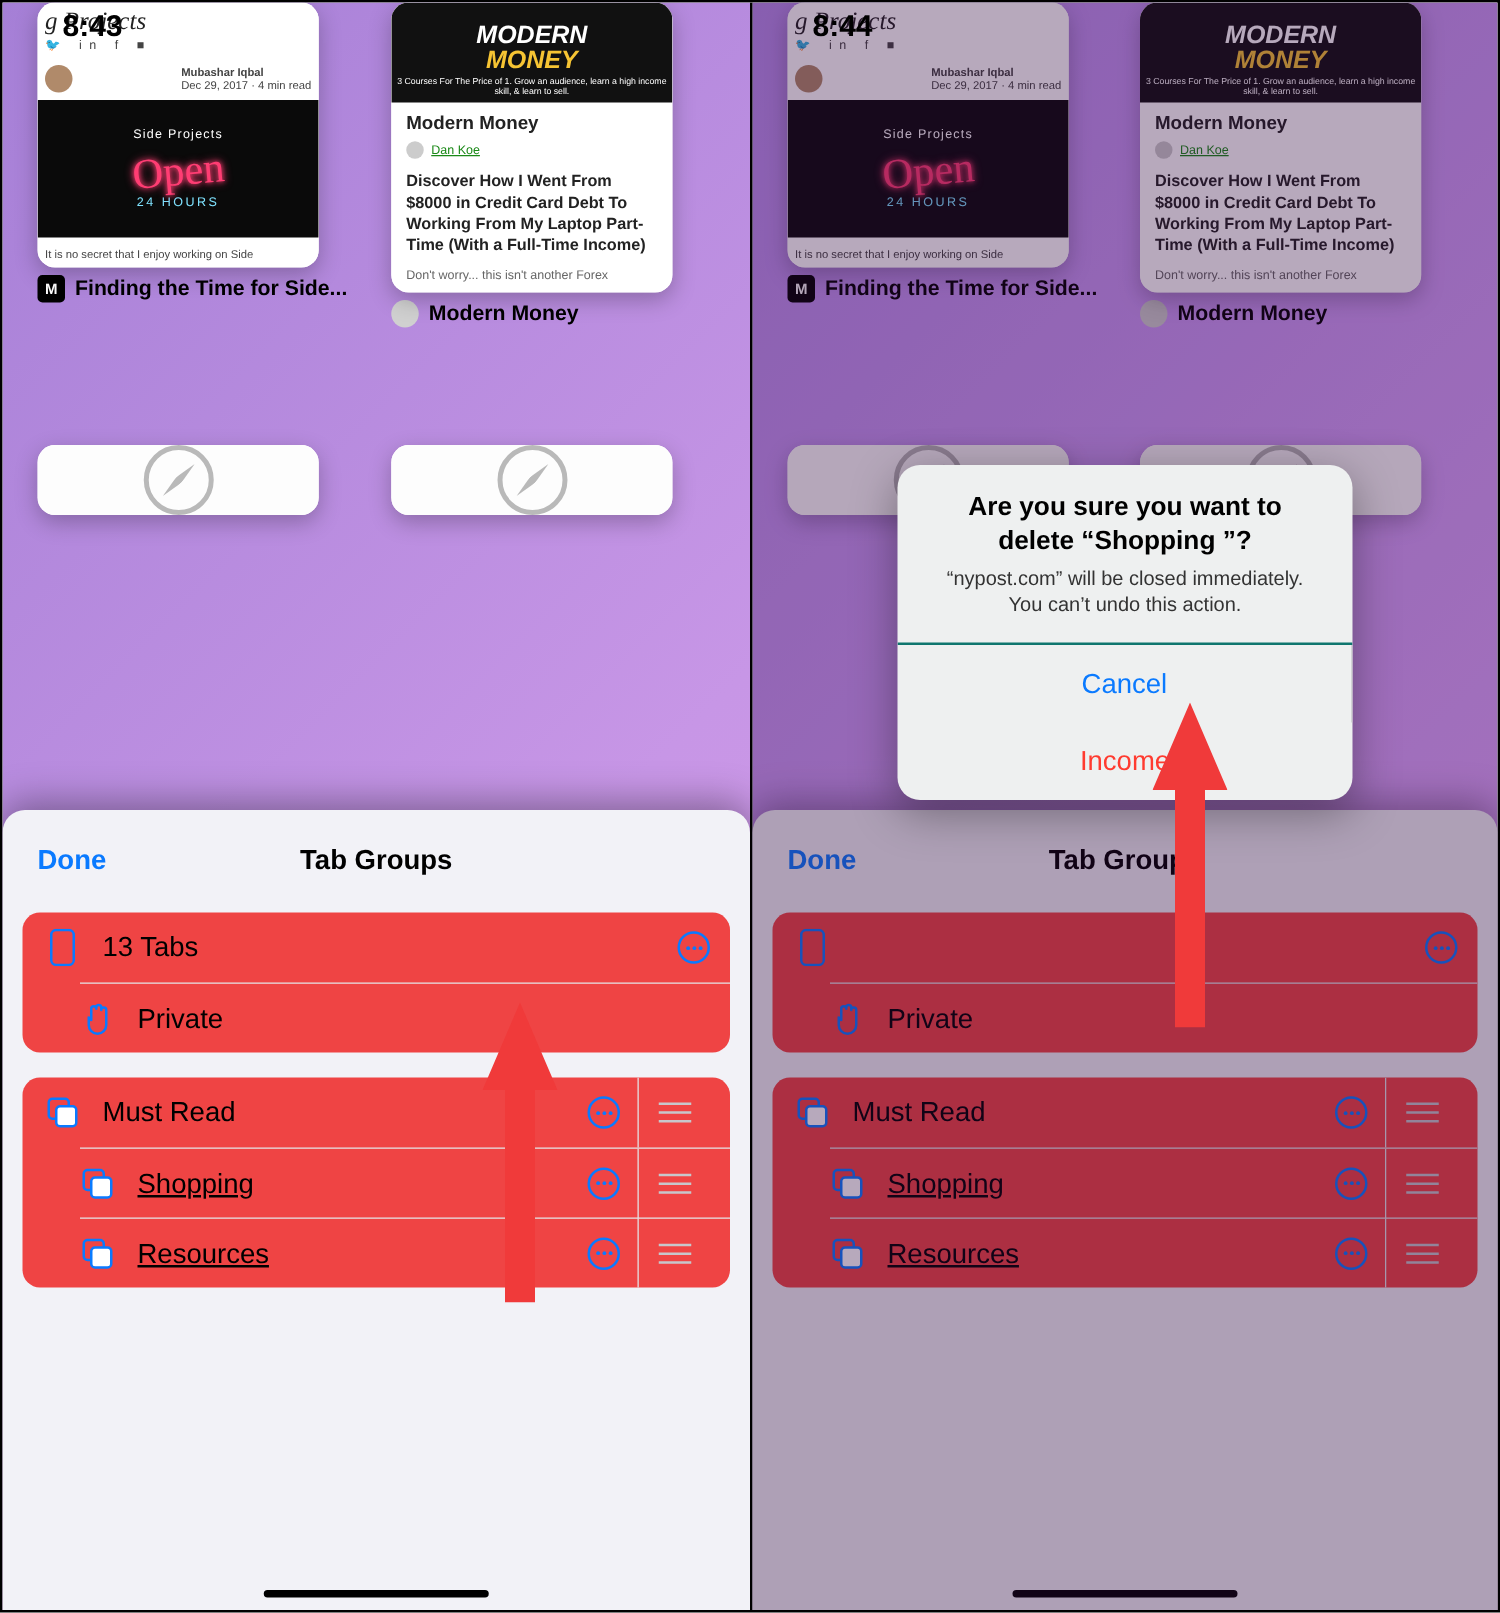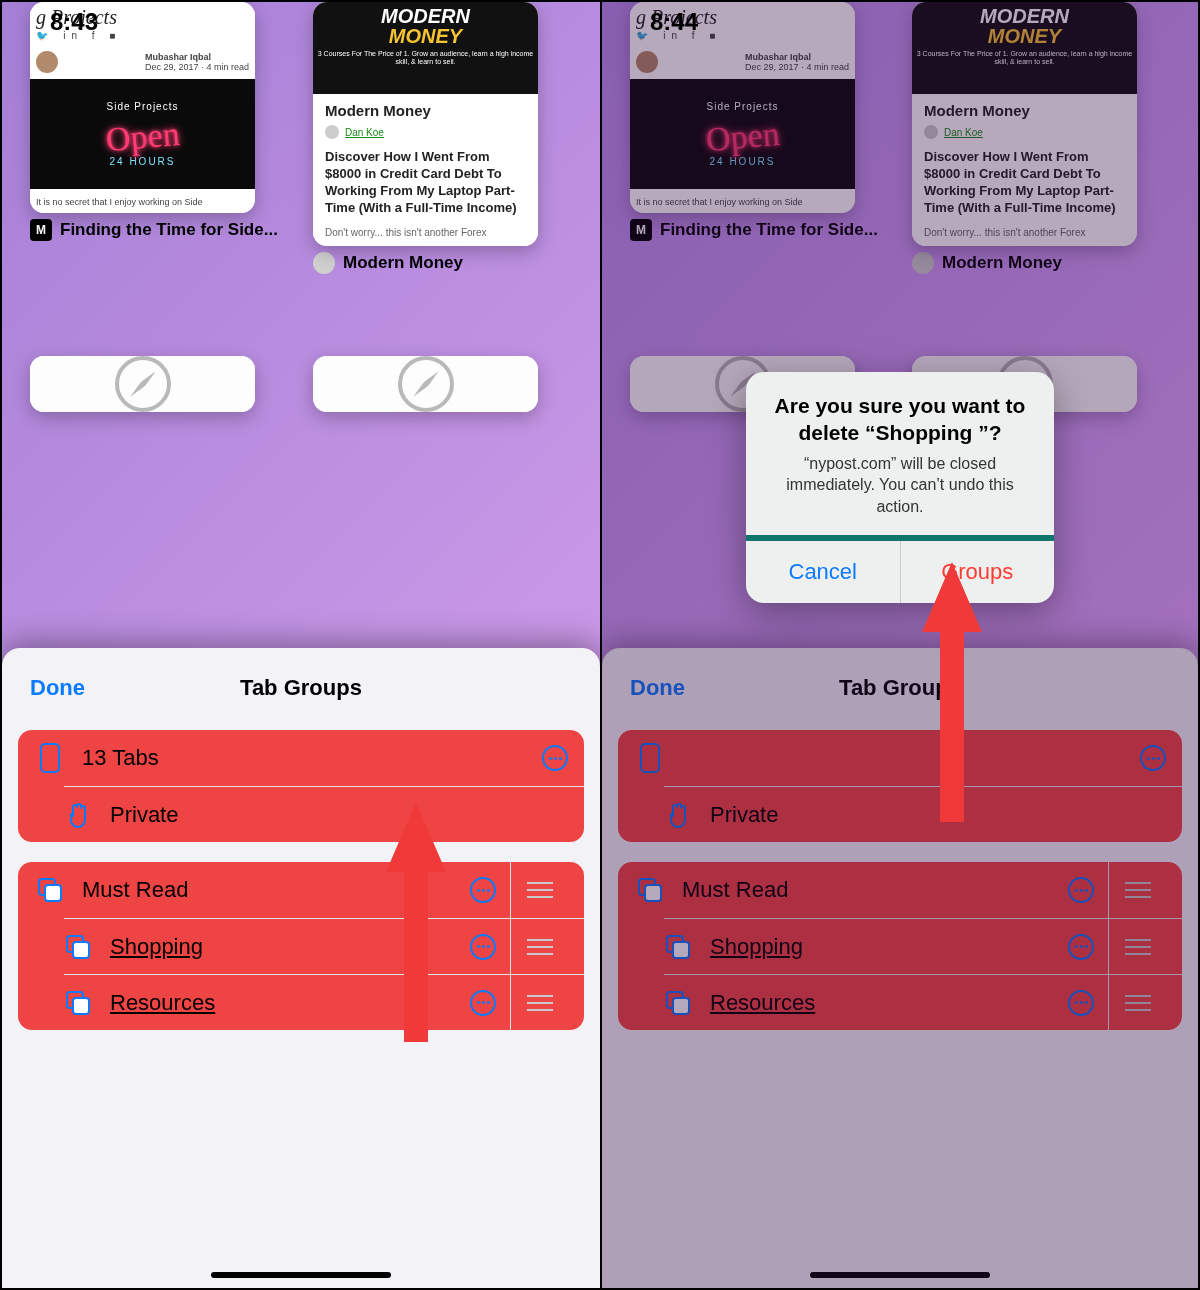--- a/index.html
+++ b/index.html
@@ -65,21 +65,21 @@
   .thumb.medium .byline { display:flex; align-items:center; gap:6px; margin:10px 0 6px; font-size:9px;justify-content:space-between;}
   .thumb.medium .byline .av{width:22px;height:22px;border-radius:50%;background:#b08a6a;}
   .thumb.medium .neon { height:110px; margin:6px -6px 0; background:#0a0a0a; display:flex; flex-direction:column; align-items:center; justify-content:center; color:#fff;}
   .thumb.medium .neon .sp{font-size:10px; letter-spacing:1px; margin-bottom:6px;}
   .thumb.medium .neon .open{font-family: 'Brush Script MT', cursive; color:#ff3d73; font-size:34px; text-shadow:0 0 4px #ff3d73,0 0 8px #ff3d73; transform:rotate(-5deg);}  
   .thumb.medium .neon .hrs{font-size:10px; color:#7fe3ff; letter-spacing:2px;}
   .thumb.medium .footline{font-size:9px; margin-top:8px;}
   .thumb.medium .socials{letter-spacing:6px; margin-top:4px; font-size:10px;}
 
   .thumb.money { background:#fff; display:flex; flex-direction:column; }
-  .thumb.money .top{height:92px; background:#111; color:#fff; text-align:center; font-weight:800; font-style:italic; font-size:20px; line-height:1; padding-top:4px;}
+  .thumb.money .top{height:80px; background:#111; color:#fff; text-align:center; font-weight:800; font-style:italic; font-size:20px; line-height:1; padding-top:16px;}
   .thumb.money .top .yel{color:#f6c433;}
   .thumb.money .top .sub{font-size:7px; font-weight:400; font-style:normal; line-height:1.2; margin-top:4px;}
   .thumb.money .body{padding:8px 12px; font-size:13px; color:#222;}
   .thumb.money .body .t{font-weight:700; font-size:15px; margin-bottom:6px;}
   .thumb.money .body .auth{font-size:10px; color:#1a8917; margin-bottom:10px; display:flex; align-items:center; gap:6px;}
   .thumb.money .body .auth .av{width:14px;height:14px;border-radius:50%;background:#ccc;}
   .thumb.money .body .h{font-weight:700; line-height:1.3;}
   .thumb.money .body .sm{font-size:10px; color:#666; margin-top:10px;}
 
   .thumb.empty { background:#fdfdfd; display:flex; align-items:center; justify-content:center;}
@@ -110,29 +110,29 @@
   .drag-handle div{ width:26px; height:2px; background:#c7c7cc; }
 
   .home-indicator{ position:absolute; bottom:10px; left:50%; transform:translateX(-50%); width:180px; height:6px; background:#000; border-radius:4px; }
 
   
   .dim { position:absolute; inset:0; background:rgba(60,10,80,.28); z-index:5; pointer-events:none;}
   .phone.right .sheet, .phone.right .tab-grid { filter: brightness(.9); }
 
   
   .alert {
-    position:absolute; z-index:30; width:308px;
+    position:absolute; z-index:30; width:364px;
     left:50%; top:370px; transform:translateX(-50%);
     background:#eef0f0; border-radius:18px;
     box-shadow:0 10px 36px rgba(0,0,0,.35);
     overflow:hidden; text-align:center;
   }
   .alert .a-title{ font-size:21px; font-weight:700; padding:20px 26px 6px; line-height:1.3; }
   .alert .a-msg{ font-size:16px; color:#333; padding:0 24px 18px; line-height:1.35; }
-  .alert .a-buttons{ display:flex; border-top:6px solid #0f766e; }
+  .alert .a-buttons{ display:flex; border-top:2px solid #0f766e;flex-direction:column; }
   .alert .a-buttons div{ flex:1; padding:18px 0; font-size:22px; }
   .alert .a-buttons .cancel{ color:#0a7aff; border-right:1px solid #c9c9cb;}
   .alert .a-buttons .delete{ color:#ff3b30; }
 
   
   .arrow{ position:absolute; z-index:40; width:60px; }
   .arrow svg{ width:100%; height:auto; display:block; }
 
   
   svg{display:block}
@@ -477,21 +477,21 @@
     <div class="home-indicator"></div>
   </div>
 
   <div class="dim"></div>
 
   <div class="alert">
     <div class="a-title">Are you sure you want to delete “Shopping ”?</div>
     <div class="a-msg">“nypost.com” will be closed immediately. You can’t undo this action.</div>
     <div class="a-buttons">
       <div class="cancel">Cancel</div>
-      <div class="delete">Groups</div>
+      <div class="delete">Income</div>
     </div>
   </div>
 
   <div class="arrow" style="left:320px; top:560px;">
     <svg viewBox="0 0 60 260">
         <path d="M30 0 L60 70 L42 70 L42 260 L18 260 L18 70 L0 70 Z" fill="#f03a3a"></path>
       </svg>
   </div>
 </div>
 

